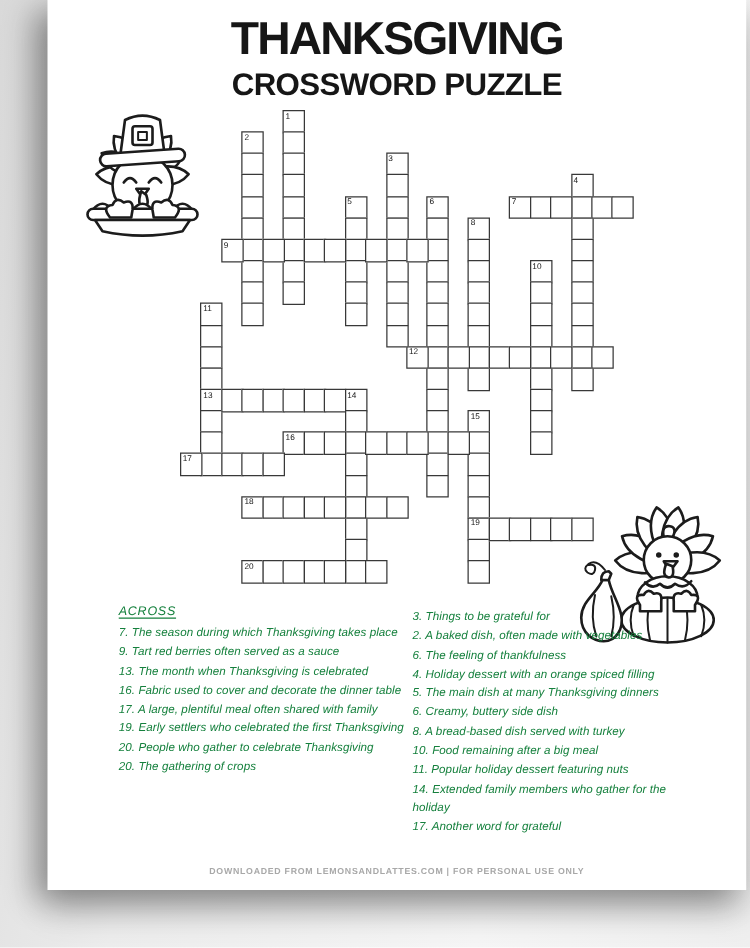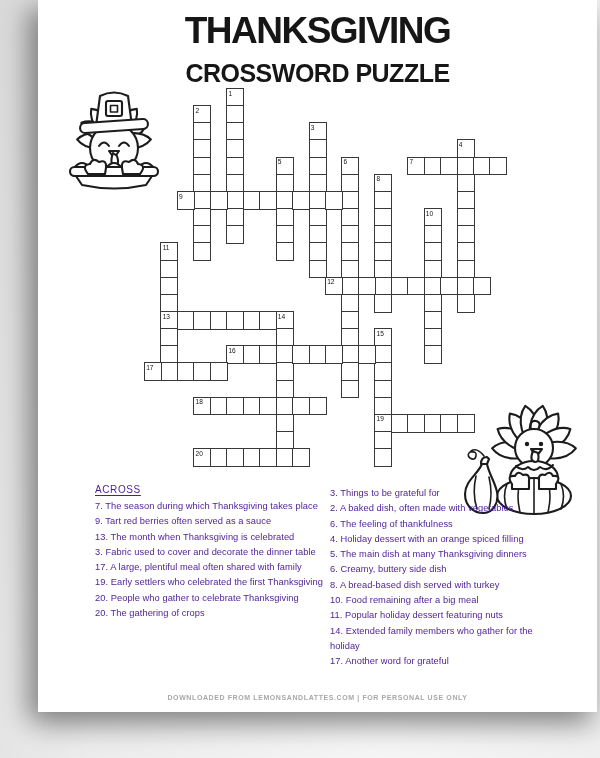--- a/index.html
+++ b/index.html
@@ -7,31 +7,31 @@
     position:relative;width:600px;height:758px;overflow:hidden;
     background:linear-gradient(100deg,#d9d9d9 0%,#ececec 30%,#f5f5f5 70%,#efefef 100%);
     font-family:"Liberation Sans",sans-serif;
   }
   .paper{
     position:absolute;left:38px;top:0;width:559px;height:712px;background:#ffffff;
     box-shadow:-12px 8px 24px rgba(0,0,0,.30), 0 14px 26px rgba(0,0,0,.22);
   }
   .title-block{position:absolute;top:14px;left:0;right:0;text-align:center;color:#161616;}
   .title-1{font-size:37px;line-height:34px;font-weight:700;letter-spacing:-1.5px;}
-  .title-2{font-size:25px;line-height:26px;font-weight:700;letter-spacing:-0.5px;margin-top:12px;}
+  .title-2{font-size:25px;line-height:26px;font-weight:700;letter-spacing:-0.5px;margin-top:7px;}
   .grid{position:absolute;left:106px;top:88px;width:372px;height:380px;}
   .cell{
     position:absolute;width:18px;height:18.8px;box-sizing:border-box;
     border:1.6px solid #383838;background:#ffffff;
   }
   .cellnum{
     position:absolute;font-size:6.6px;line-height:7px;color:#141414;z-index:3;
   }
   .illus{position:absolute;}
-  .clue-block{position:absolute;color:#4c1d95;}
+  .clue-block{position:absolute;color:#15803d;font-style:italic;}
   .clue-block.across{left:57px;top:483px;width:231px;}
   .clue-block.down{left:292px;top:483px;width:221px;}
   .clue-head{
     font-size:10px;line-height:13px;letter-spacing:0.6px;
     text-decoration:underline;text-underline-offset:2px;
   }
   .clue-list{list-style:none;margin:3px 0 0 0;padding:0;}
   .clue-list li{font-size:9.3px;line-height:15.3px;letter-spacing:0.05px;}
   .footer{
     position:absolute;left:0;right:0;top:694px;text-align:center;
@@ -315,21 +315,21 @@
         <path class="ln" d="M110 99 v-5 q6 -9 -3 -8 q-3 -6 -8 -1 q-7 -2 -6 6 v8 Z"></path>
       </g>
     </svg>
 
     <div class="clue-block across">
       <div class="clue-head">ACROSS</div>
       <ul class="clue-list">
           <li>7. The season during which Thanksgiving takes place</li>
           <li>9. Tart red berries often served as a sauce</li>
           <li>13. The month when Thanksgiving is celebrated</li>
-          <li>3. Fabric used to cover and decorate the dinner table</li>
+          <li>16. Fabric used to cover and decorate the dinner table</li>
           <li>17. A large, plentiful meal often shared with family</li>
           <li>19. Early settlers who celebrated the first Thanksgiving</li>
           <li>20. People who gather to celebrate Thanksgiving</li>
           <li>20. The gathering of crops</li>
         </ul>
     </div>
 
     <div class="clue-block down">
       <ul class="clue-list">
           <li>3. Things to be grateful for</li>

